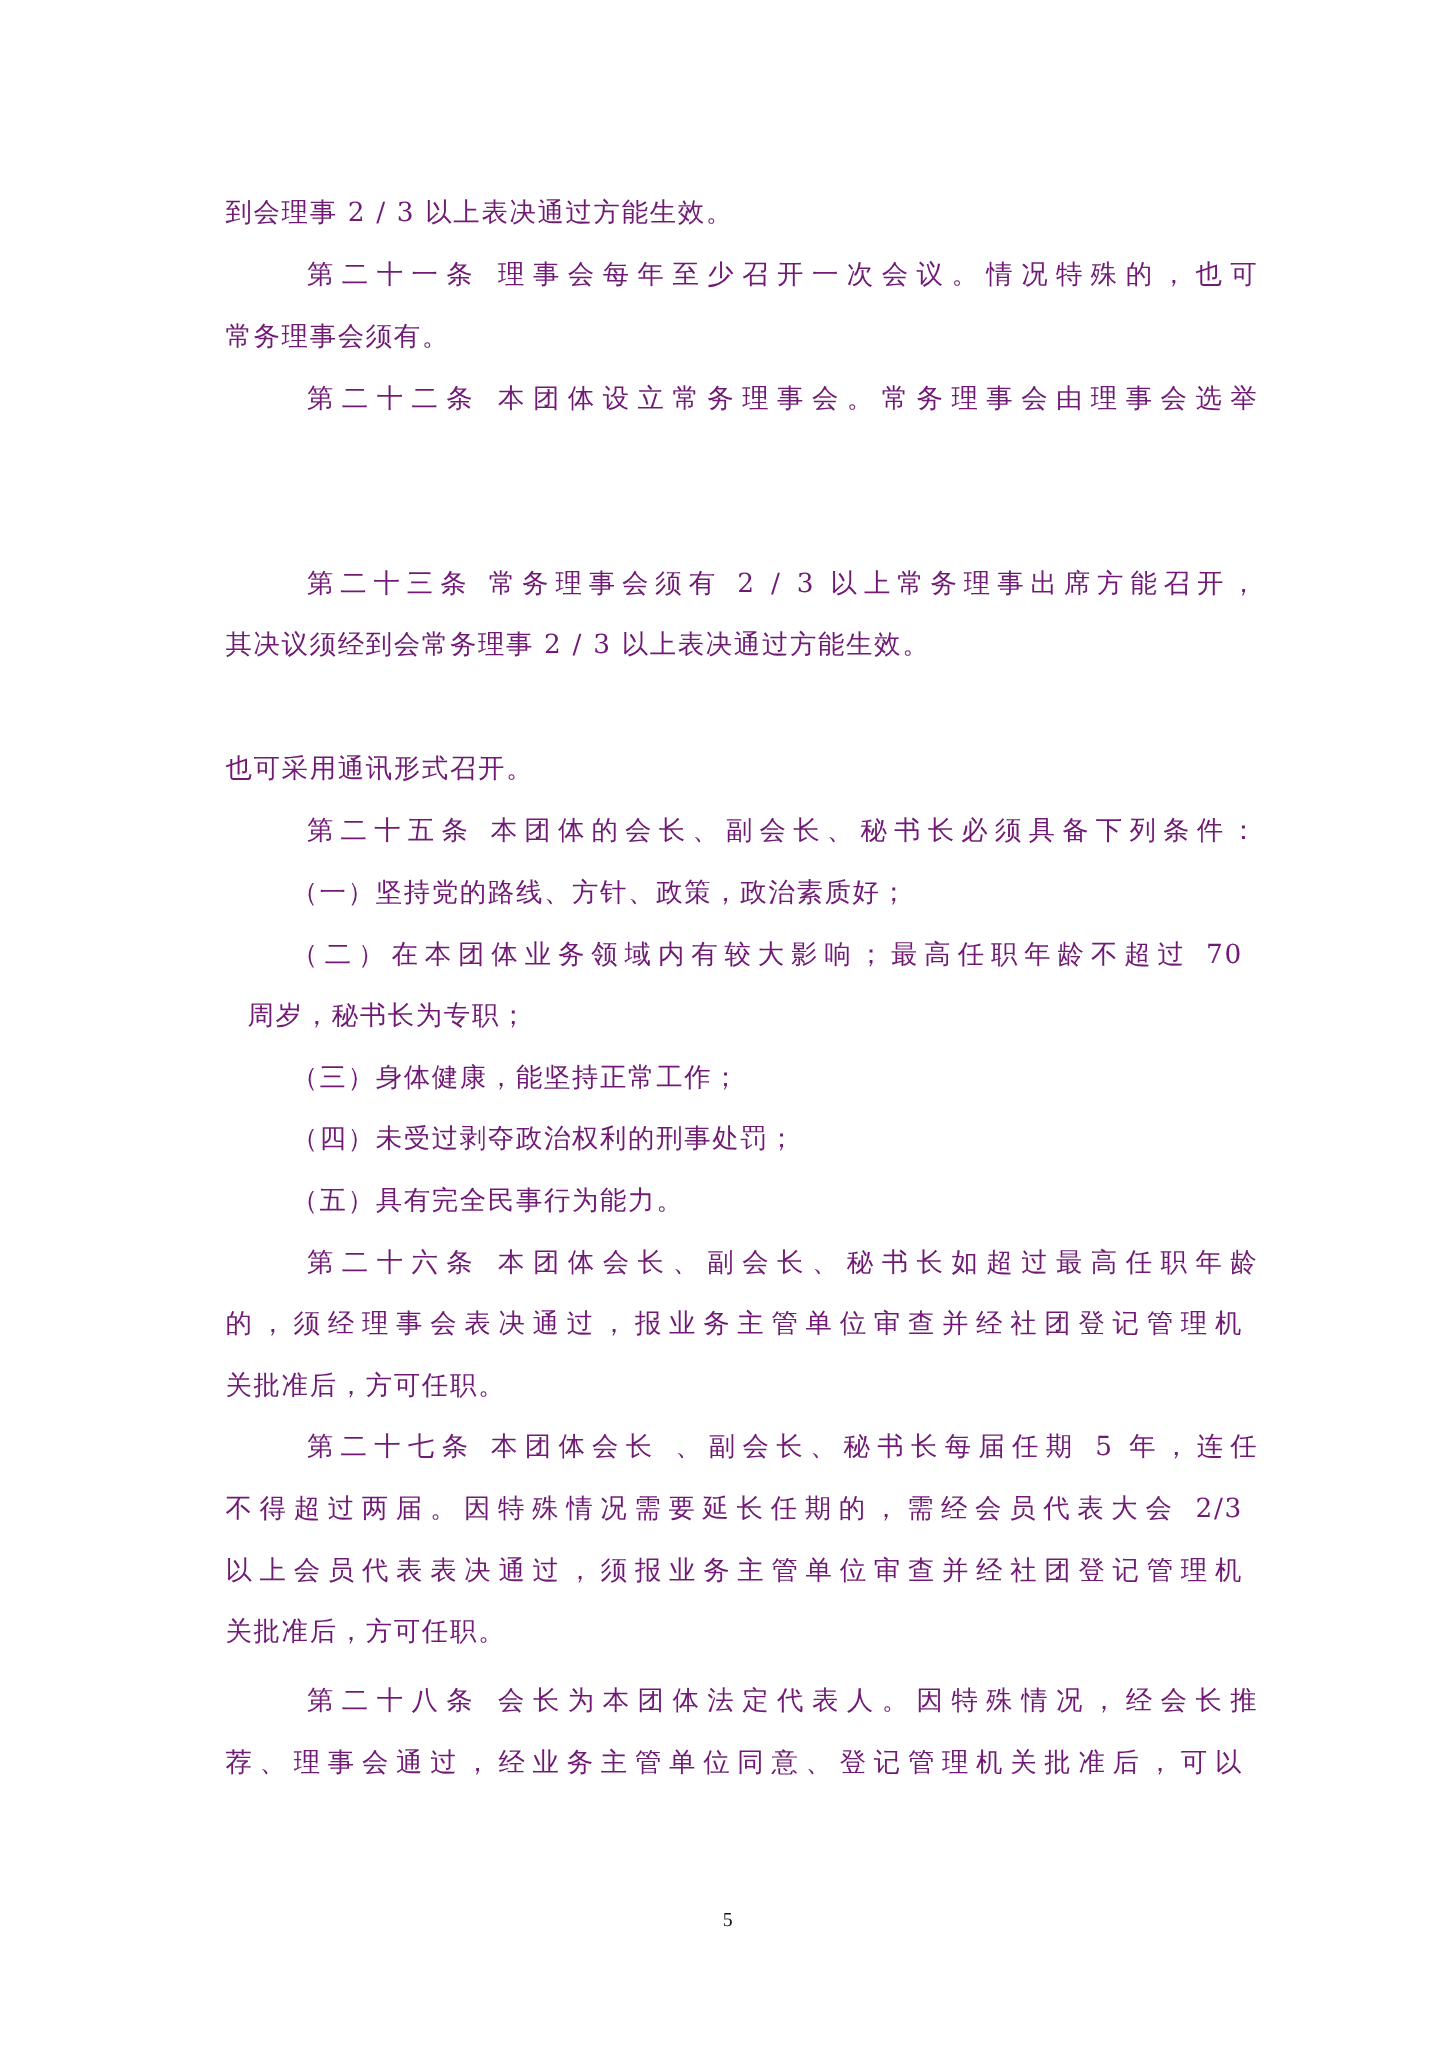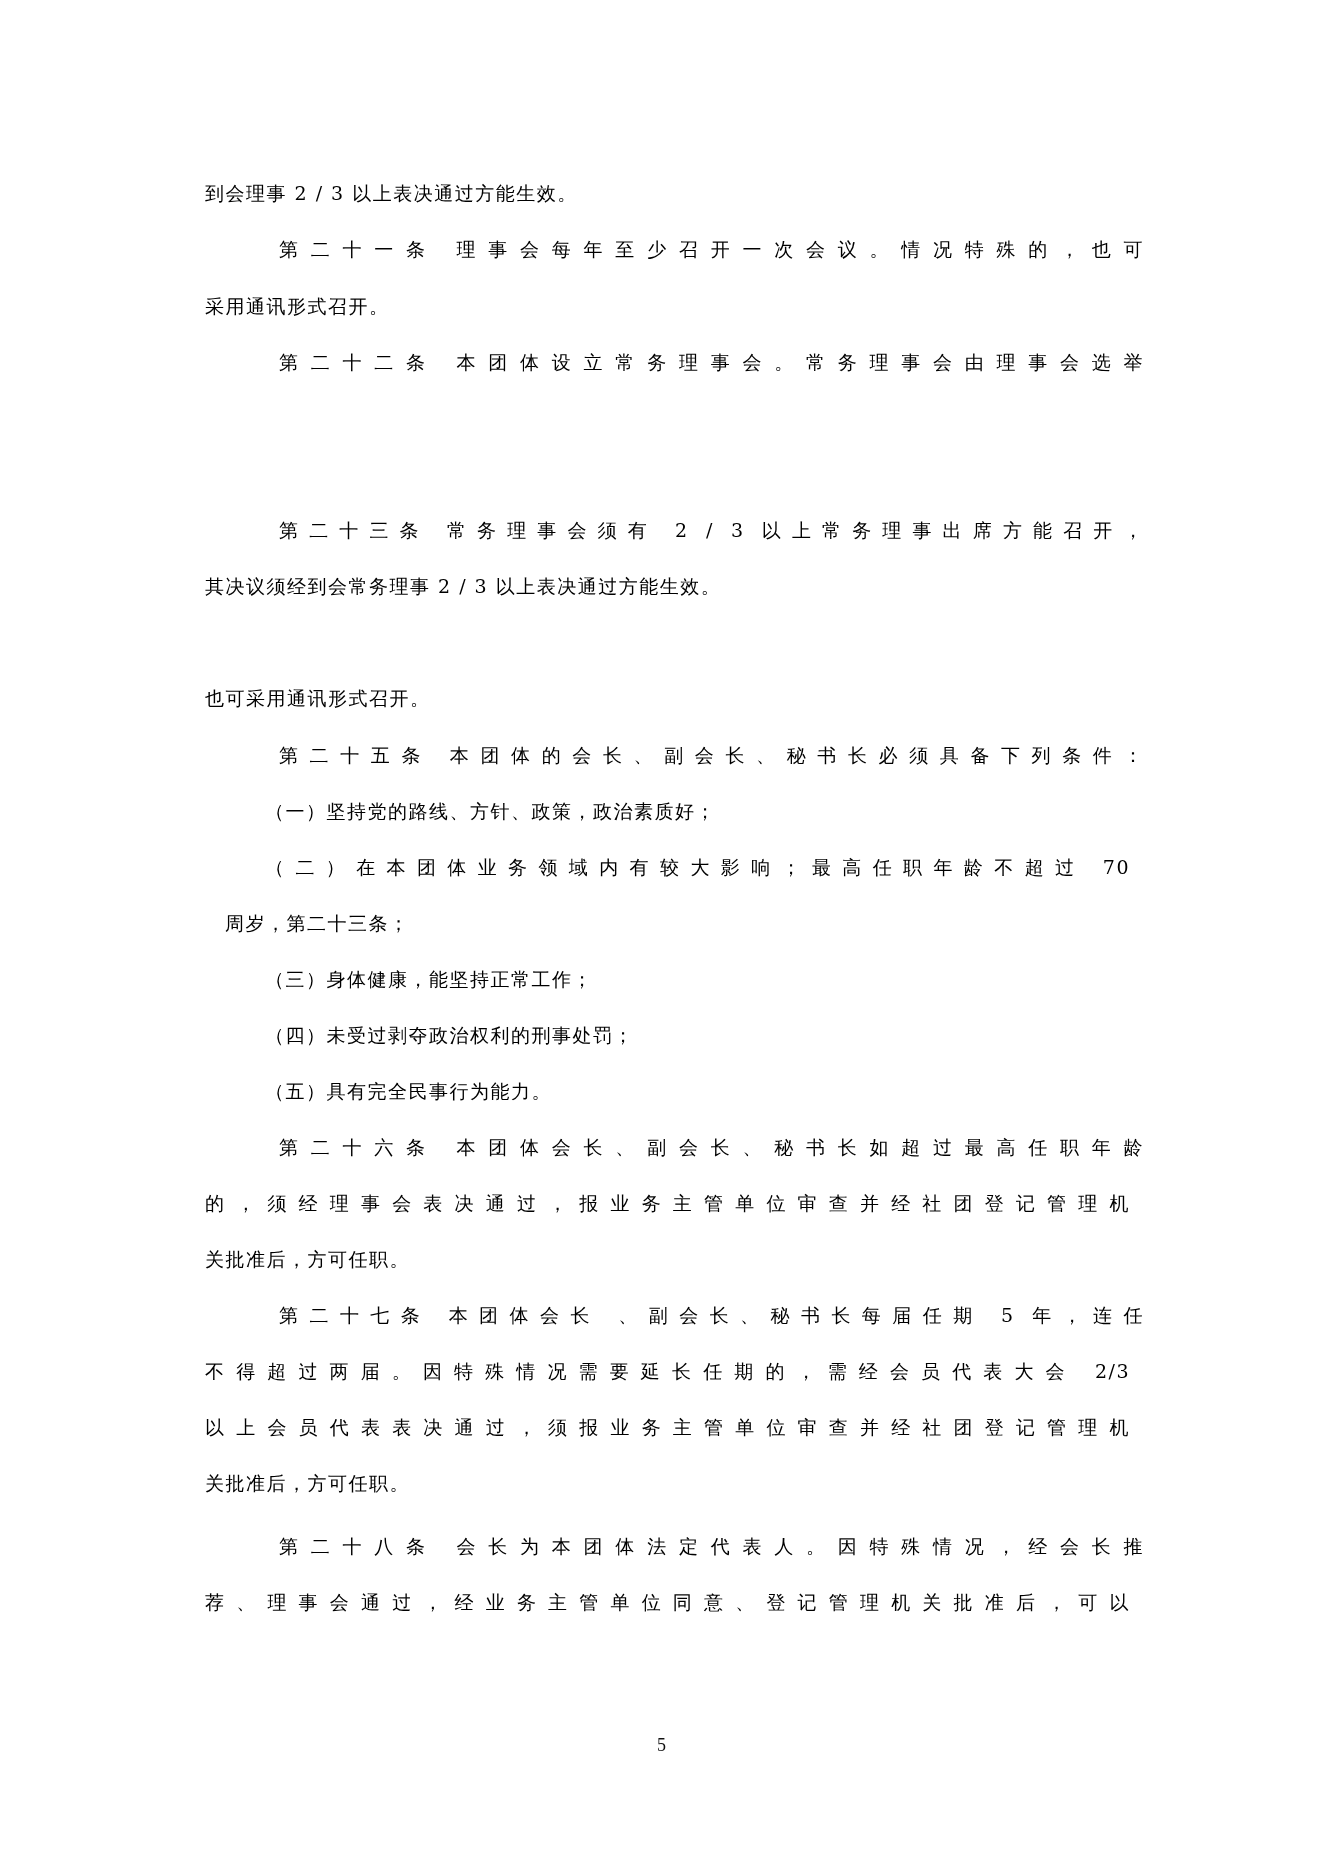--- a/index.html
+++ b/index.html
@@ -4,23 +4,23 @@
 <style>
   html, body { margin: 0; padding: 0; background: #ffffff; }
   body { width: 1323px; height: 1871px; position: relative; overflow: hidden; }
   .page { position: absolute; left: 0; top: 0; width: 1323px; height: 1871px; background: #fff; }
   .line {
     position: absolute;
     left: 205px;
     width: 925px;
     height: 40px;
     font-family: "DejaVu Serif", "Liberation Serif", serif;
-    font-size: 19px;
+    font-size: 24px;
     line-height: 40px;
-    color: #000000;
+    color: #701a75;
     white-space: nowrap;
     letter-spacing: 1.5px;
     text-align: justify;
     text-align-last: justify;
   }
   .line.last { text-align-last: left; }
   .line.indent { left: 279px; width: 865px; }
   .line.item { left: 265px; width: 865px; text-align-last: left; }
   .line.item.full { text-align-last: justify; }
   .line.cont { left: 225px; width: 905px; text-align-last: left; }
@@ -33,29 +33,29 @@
     font-size: 18px;
     color: #111;
   }
 </style>
 </head>
 <body>
 
 <div class="page">
   <div class="line last" style="top:173px">到会理事 2 / 3 以上表决通过方能生效。</div>
   <div class="line indent" style="top:229px">第二十一条  理事会每年至少召开一次会议。情况特殊的，也可</div>
-  <div class="line last" style="top:286px">采用通讯形式召开。</div>
+  <div class="line last" style="top:286px">常务理事会须有。</div>
   <div class="line indent" style="top:342px">第二十二条  本团体设立常务理事会。常务理事会由理事会选举</div>
   <div class="line indent" style="top:510px">第二十三条  常务理事会须有 2 / 3 以上常务理事出席方能召开，</div>
   <div class="line last" style="top:566px">其决议须经到会常务理事 2 / 3 以上表决通过方能生效。</div>
   <div class="line last" style="top:678px">也可采用通讯形式召开。</div>
   <div class="line indent" style="top:735px">第二十五条  本团体的会长、副会长、秘书长必须具备下列条件：</div>
   <div class="line item" style="top:791px">（一）坚持党的路线、方针、政策，政治素质好；</div>
   <div class="line item full" style="top:847px">（二）在本团体业务领域内有较大影响；最高任职年龄不超过 70</div>
-  <div class="line cont" style="top:903px">周岁，第二十三条；</div>
+  <div class="line cont" style="top:903px">周岁，秘书长为专职；</div>
   <div class="line item" style="top:959px">（三）身体健康，能坚持正常工作；</div>
   <div class="line item" style="top:1015px">（四）未受过剥夺政治权利的刑事处罚；</div>
   <div class="line item" style="top:1071px">（五）具有完全民事行为能力。</div>
   <div class="line indent" style="top:1127px">第二十六条  本团体会长、副会长、秘书长如超过最高任职年龄</div>
   <div class="line" style="top:1183px">的，须经理事会表决通过，报业务主管单位审查并经社团登记管理机</div>
   <div class="line last" style="top:1239px">关批准后，方可任职。</div>
   <div class="line indent" style="top:1295px">第二十七条  本团体会长  、副会长、秘书长每届任期 5 年，连任</div>
   <div class="line" style="top:1351px">不得超过两届。因特殊情况需要延长任期的，需经会员代表大会 2/3</div>
   <div class="line" style="top:1407px">以上会员代表表决通过，须报业务主管单位审查并经社团登记管理机</div>
   <div class="line last" style="top:1463px">关批准后，方可任职。</div>

